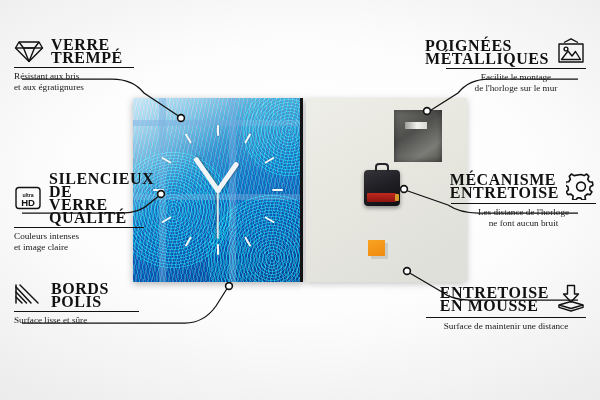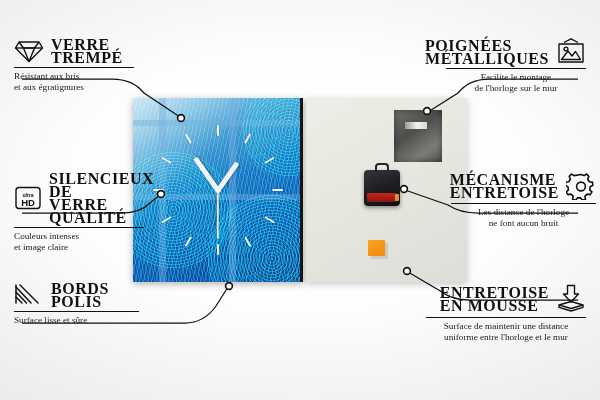--- a/index.html
+++ b/index.html
@@ -284,16 +284,15 @@
       <svg class="ico" width="30" height="30" viewBox="0 0 30 30">
         <g fill="none" stroke="#111" stroke-width="1.4" stroke-linejoin="round">
           <path d="M11.5,1.5 h7 v8.5 h4 L15,18 L7.5,10 h4 Z"></path>
           <path d="M15,17.5 L27,21 L15,24.5 L3,21 Z"></path>
           <path d="M3,21 v2.4 L15,27 L27,23.4 V21"></path>
         </g>
       </svg>
     </div>
     <div class="rule"></div>
     <div class="co-sub">Surface de maintenir une distance</div>
-    <div class="co-sub">uniforme entre l'horloge et le mur</div>
   </div>
 
 </div>
 
 </body></html>

